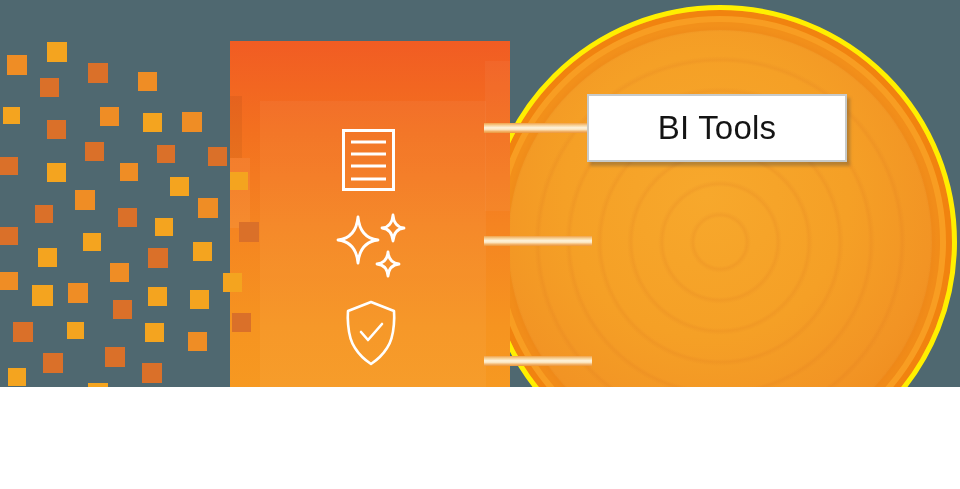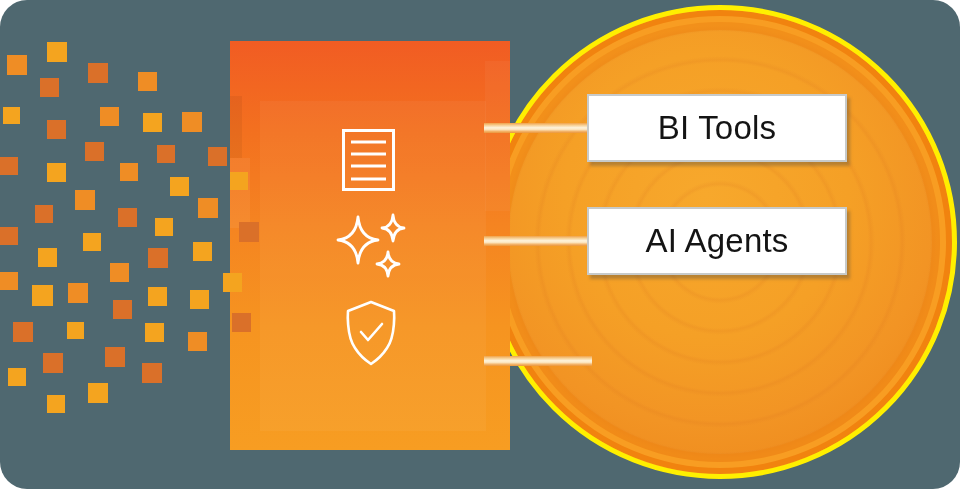--- a/index.html
+++ b/index.html
@@ -1,20 +1,19 @@
 <!DOCTYPE html>
 <html style="--bg: #4f6870; --panel-top: #f15c23; --panel-bottom: #f79d22; --circle-yellow: #ffef00; --circle-fill: #f49d24; --connector-light: #fdf0d6; --connector-dark: #e9953c; --box-bg: #ffffff; --box-border: #c7caca; --box-text: #141414; --icon-stroke: #ffffff; --sq-yellow: #f4a41f; --sq-medium: #ef8d25; --sq-dark: #da7029;"><head>
 <meta charset="utf-8">
 <style>
   html,body{margin:0;padding:0;}
   body{font-family:"Liberation Sans", sans-serif;}
   .stage{
-    position:relative;width:960px;height:489px;overflow:hidden;
+    position:relative;width:960px;height:387px;overflow:hidden;
     background:var(--bg,#4f6870);
-    border-radius:27px;
   }
   
   .squares{position:absolute;inset:0;z-index:3;}
   .sq{position:absolute;}
   
   .big-circle{
     position:absolute;left:483px;top:5px;width:474px;height:474px;
     border-radius:50%;box-sizing:border-box;
     border:5px solid var(--circle-yellow,#ffef00);
     background:
@@ -152,17 +151,14 @@
       <div class="sq" style="left: 47px; top: 395px; width: 18px; height: 18px; background: rgb(244, 164, 31);"></div>
     </div>
 
   <div class="connector c1"></div>
   <div class="connector c2"></div>
   <div class="connector c3"></div>
 
   <div class="label-box b1">
     <span>BI Tools</span>
   </div>
-  <div class="label-box b2">
-    <span>AI Agents</span>
-  </div>
 
 </div>
 
 </body></html>

